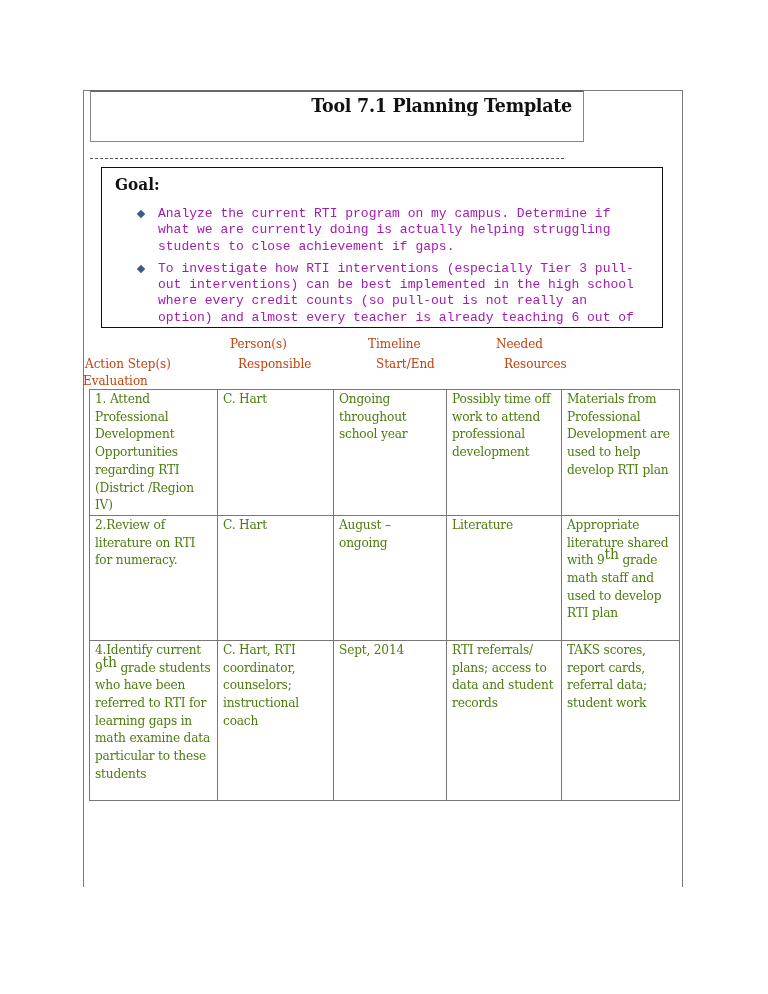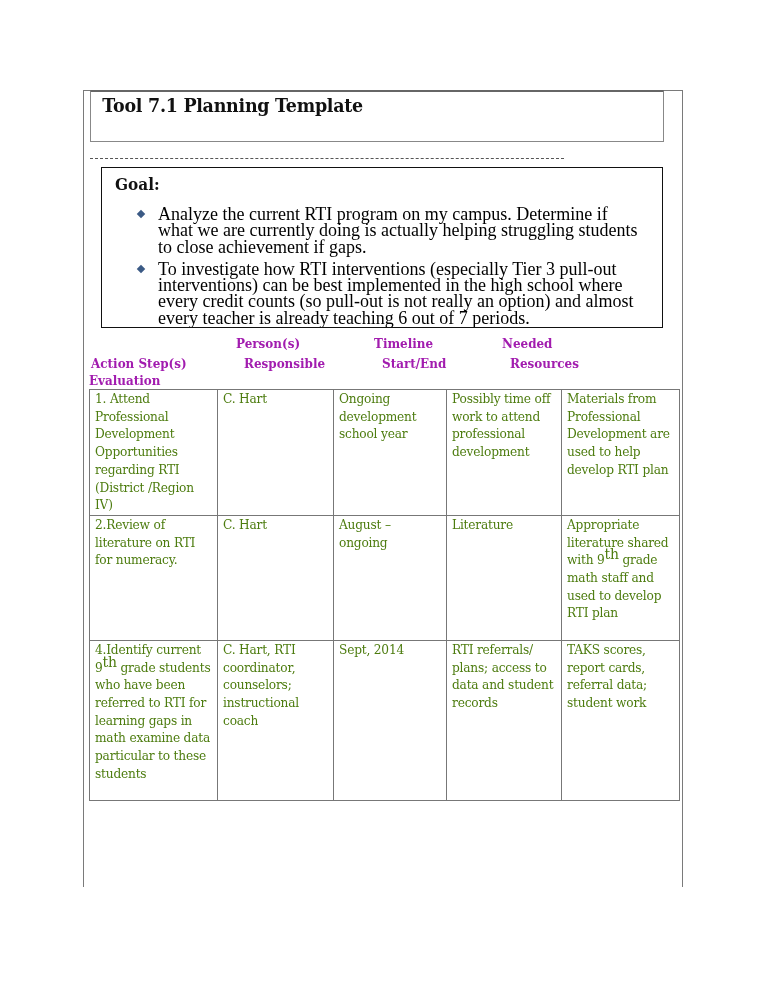--- a/index.html
+++ b/index.html
@@ -22,26 +22,26 @@
       height: 797px;
       border-left: 1px solid #7a7a7a;
       border-right: 1px solid #7a7a7a;
       border-top: 1px solid #7a7a7a;
       box-sizing: border-box;
     }
     .title-box {
       position: absolute;
       left: 90px;
       top: 90px;
-      width: 574px;
+      width: 494px;
       height: 52px;
       border: 1px solid #888;
       border-top: 2px solid #666;
       box-sizing: border-box;
-      text-align: left;
+      text-align: right;
     }
     .title-text {
       font-family: "DejaVu Serif", serif;
       font-weight: bold;
       font-size: 19px;
       color: #111;
       letter-spacing: -0.3px;
       position: relative;
       top: 2px;
       display: inline-block;
@@ -82,45 +82,45 @@
       top: 38px;
       list-style: none;
       margin: 0;
       padding: 0;
       width: 100%;
     }
     .goal-item {
       position: relative;
       padding-left: 56px;
       padding-right: 18px;
-      font-family: Liberation Serif, serif;
-      font-size: 18px;
+      font-family: Liberation Mono, monospace;
+      font-size: 13px;
       line-height: 16.3px;
-      color: #000000;
+      color: #a21caf;
       margin-bottom: 6px;
     }
     .goal-bullet {
       position: absolute;
       left: 36px;
       top: 5px;
       width: 6px;
       height: 6px;
       background: #3b5a85;
       transform: rotate(45deg);
     }
     .header-row {
       position: absolute;
-      left: 89px;
+      left: 83px;
       top: 336px;
       width: 590px;
       height: 52px;
       font-family: "DejaVu Serif", serif;
-      font-weight: bold;
+      font-weight: normal;
       font-size: 13px;
-      color: #a21caf;
+      color: #c2410c;
     }
     .hdr {
       position: absolute;
       white-space: nowrap;
       transform: scaleX(0.92);
       transform-origin: left;
     }
     .plan-table {
       position: absolute;
       left: 89px;
@@ -190,21 +190,21 @@
     <col style="width:128px">
     <col style="width:116px">
     <col style="width:113px">
     <col style="width:115px">
     <col style="width:118px">
   </colgroup>
   <tbody>
       <tr style="height:124px">
     <td>1. Attend Professional Development Opportunities regarding RTI (District /Region IV)</td>
     <td>C. Hart</td>
-    <td>Ongoing development school year</td>
+    <td>Ongoing throughout school year</td>
     <td>Possibly time off work to attend professional development</td>
     <td>Materials from Professional Development are used to help develop RTI plan</td>
   </tr>
   <tr style="height:125px">
     <td>2.Review of literature on RTI for numeracy.</td>
     <td>C. Hart</td>
     <td>August – ongoing</td>
     <td>Literature</td>
     <td><span>Appropriate literature shared with 9</span><sup>th</sup><span> grade math staff and used to develop RTI plan</span></td>
   </tr>

